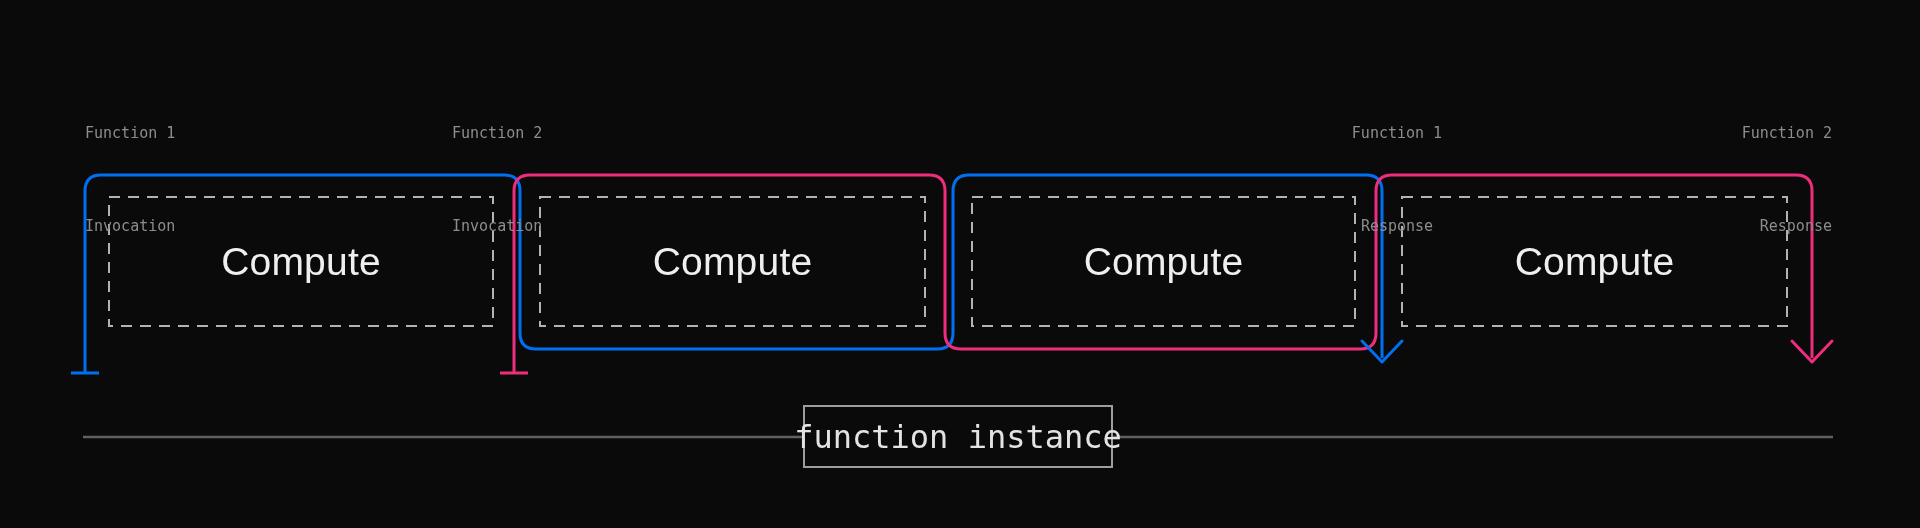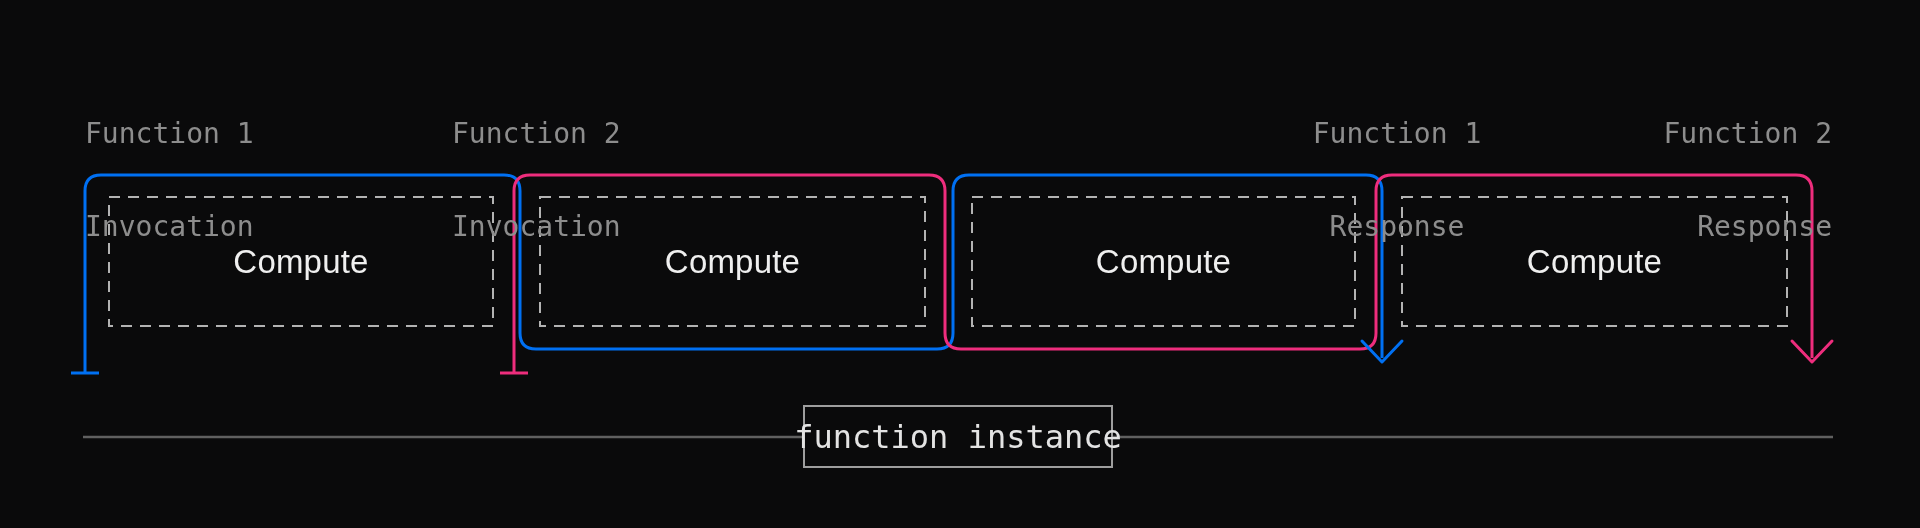--- a/index.html
+++ b/index.html
@@ -24,34 +24,34 @@
   .stage svg{position:absolute;left:0;top:0;}
 
   .stroke-blue{stroke:var(--function-1-accent);fill:none;stroke-width:3;}
   .stroke-pink{stroke:var(--function-2-accent);fill:none;stroke-width:3;}
   .dash-rect{stroke:var(--compute-outline);fill:none;stroke-width:2;stroke-dasharray:11 8;}
   .timeline{stroke:var(--timeline-line);stroke-width:2.5;}
 
   .marker{
     position:absolute;top:56px;
     font-family:"DejaVu Sans Mono","Liberation Mono",monospace;
-    font-size:28px;line-height:31px;
+    font-size:15px;line-height:31px;
     color:var(--marker-text);
     white-space:pre;
   }
   .marker span{display:block;}
   .marker-1{left:85px;text-align:left;}
   .marker-2{left:452px;text-align:left;}
   .marker-3{left:1287px;width:220px;text-align:center;}
   .marker-4{right:88px;text-align:right;}
 
   .compute{
     position:absolute;top:197px;height:129px;
     display:flex;align-items:center;justify-content:center;
-    font-size:33px;color:var(--compute-text);
+    font-size:39px;color:var(--compute-text);
     letter-spacing:0.2px;
     text-align:right;
   }
   .compute-1{left:109px;width:384px;}
   .compute-2{left:540px;width:385px;}
   .compute-3{left:972px;width:383px;}
   .compute-4{left:1402px;width:385px;}
 
   .instance-box{
     position:absolute;left:803px;top:405px;width:310px;height:63px;

